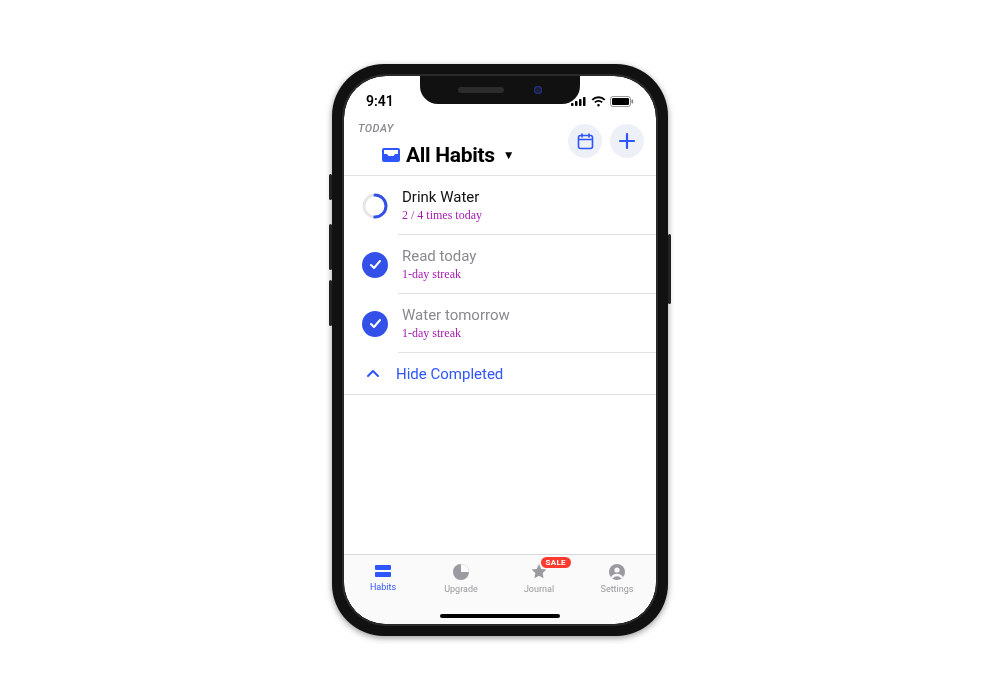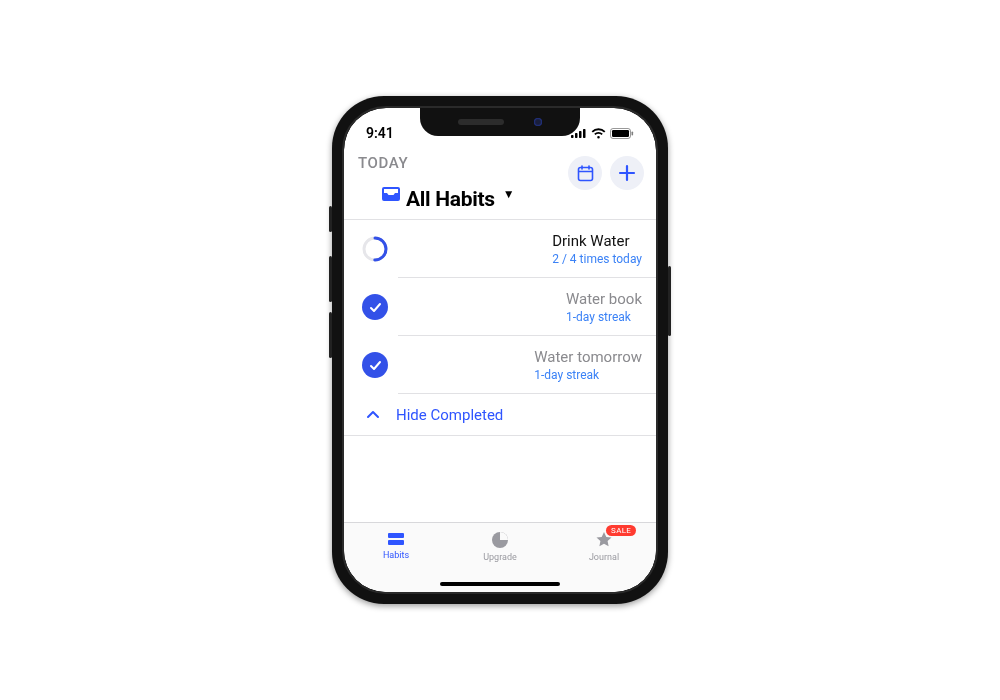--- a/index.html
+++ b/index.html
@@ -7,21 +7,21 @@
     font-family: -apple-system, BlinkMacSystemFont, "Segoe UI", Roboto, Helvetica, Arial, sans-serif;
     background: #fff;
     width: 1000px;
     height: 700px;
     display: flex;
     align-items: center;
     justify-content: center;
   }
   .device {
     width: 336px;
-    height: 508px;
+    height: 572px;
     background: #111;
     border-radius: 52px;
     padding: 10px;
     position: relative;
     box-shadow: 0 2px 6px rgba(0,0,0,0.4);
   }
   .device-inner {
     width: 100%;
     height: 100%;
     border: 2px solid #2a2a2a;
@@ -75,30 +75,31 @@
     font-weight: 600;
   }
   .status-right{display:flex;align-items:center;gap:4px;}
   .status-right svg{display:block;}
   
   .header {
     padding: 6px 14px 8px 14px;
     position: relative;
   }
   .eyebrow {
-    font-size: 15px;
+    font-size: 11px;
     color: #8a8a8e;
     letter-spacing: 0.04em;
     font-weight: 500;
+    font-style: italic;
   }
   .title-row {
     display:flex;
-    align-items:flex-start;
+    align-items:center;
     gap:6px;
-    margin-top:15px;
+    margin-top:8px;
     padding-left:24px;
   }
   .tray-icon{color:#2f55ff;}
   .title-text{font-size:21px;font-weight:700;letter-spacing:-0.3px;}
   .caret{font-size:12px;color:#000;margin-left:2px;}
   .header-actions{
     position:absolute;
     right:12px;
     top:8px;
     display:flex;
@@ -112,21 +113,20 @@
   }
   .divider-full{height:1px;background:#e1e1e4;}
   
   .list{flex:1;overflow:auto;}
   .row{
     display:flex;
     align-items:center;
     gap:14px;
     padding:12px 14px 12px 18px;
     position:relative;
-    justify-content:space-between;
   }
   .row::after{
     content:"";
     position:absolute;
     left:54px;right:0;bottom:0;
     height:1px;background:#e1e1e4;
   }
   .row:last-of-type::after{left:0;}
   .orb{
     width:26px;height:26px;flex:0 0 26px;
@@ -136,21 +136,21 @@
     position:absolute;inset:0;border-radius:50%;
   }
   .orb-check{
     width:26px;height:26px;border-radius:50%;
     background:#3351e8;
     display:flex;align-items:center;justify-content:center;
     color:#fff;
   }
   .row-main{display:flex;flex-direction:column;gap:2px;}
   .row-title{font-size:15px;color:#111;}
-  .row-sub{font-size:12px;color:#3b82f6;}
+  .row-sub{font-size:12px;color:#a21caf;font-family:Liberation Serif, serif;}
   .completed .row-title{color:#8a8a8e;}
   
   .hide-row{
     display:flex;align-items:center;gap:16px;
     padding:12px 14px 12px 22px;
     color:#2f55ff;
     font-size:15px;
     position:relative;
   }
   .hide-row::after{
@@ -167,21 +167,21 @@
   .tab{
     flex:1;display:flex;flex-direction:column;align-items:center;justify-content:flex-start;
     padding-top:8px;gap:3px;
     color:#9a9aa0;font-size:9px;
     position:relative;
   }
   .tab.active{color:#2f55ff;}
   .tab svg{display:block;}
   .badge{
     position:absolute;top:2px;left:52%;
-    background:#ff3b30;color:#fff;font-size:8px;font-weight:400;
+    background:#ff3b30;color:#fff;font-size:8px;font-weight:700;
     padding:1px 5px;border-radius:8px;letter-spacing:0.3px;
   }
   .home-indicator{
     position:absolute;bottom:6px;left:50%;transform:translateX(-50%);
     width:120px;height:4px;background:#000;border-radius:3px;
   }
 </style>
 </head>
 <body>
 
@@ -260,21 +260,21 @@
           </div>
         </div>
 
         <div class="row completed">
           <div class="orb orb-check">
             <svg width="13" height="13" viewBox="0 0 13 13">
                 <path d="M2 7l3 3 6-7" stroke="#fff" stroke-width="2" fill="none" stroke-linecap="round" stroke-linejoin="round"></path>
               </svg>
           </div>
           <div class="row-main">
-            <span class="row-title">Water book</span>
+            <span class="row-title">Read today</span>
             <span class="row-sub">1-day streak</span>
           </div>
         </div>
 
         <div class="row completed">
           <div class="orb orb-check">
             <svg width="13" height="13" viewBox="0 0 13 13">
                 <path d="M2 7l3 3 6-7" stroke="#fff" stroke-width="2" fill="none" stroke-linecap="round" stroke-linejoin="round"></path>
               </svg>
           </div>
@@ -308,18 +308,26 @@
             </svg>
           <span>Upgrade</span>
         </div>
         <div class="tab">
           <span class="badge">SALE</span>
           <svg width="18" height="18" viewBox="0 0 18 18">
               <path fill="currentColor" d="M9 1l2.3 4.9 5.2.6-3.9 3.6 1 5.2L9 12.8l-4.6 2.5 1-5.2L1.5 6.5l5.2-.6z"></path>
             </svg>
           <span>Journal</span>
         </div>
+        <div class="tab">
+          <svg width="18" height="18" viewBox="0 0 18 18">
+              <circle cx="9" cy="9" r="8" fill="currentColor"></circle>
+              <circle cx="9" cy="7" r="2.6" fill="#fafafa"></circle>
+              <path d="M3.8 15a6 6 0 0110.4 0" stroke="#fafafa" stroke-width="2.4" fill="none"></path>
+            </svg>
+          <span>Settings</span>
+        </div>
         <div class="home-indicator"></div>
       </div>
 
     </div>
   </div>
 </div>
 
 </body></html>

